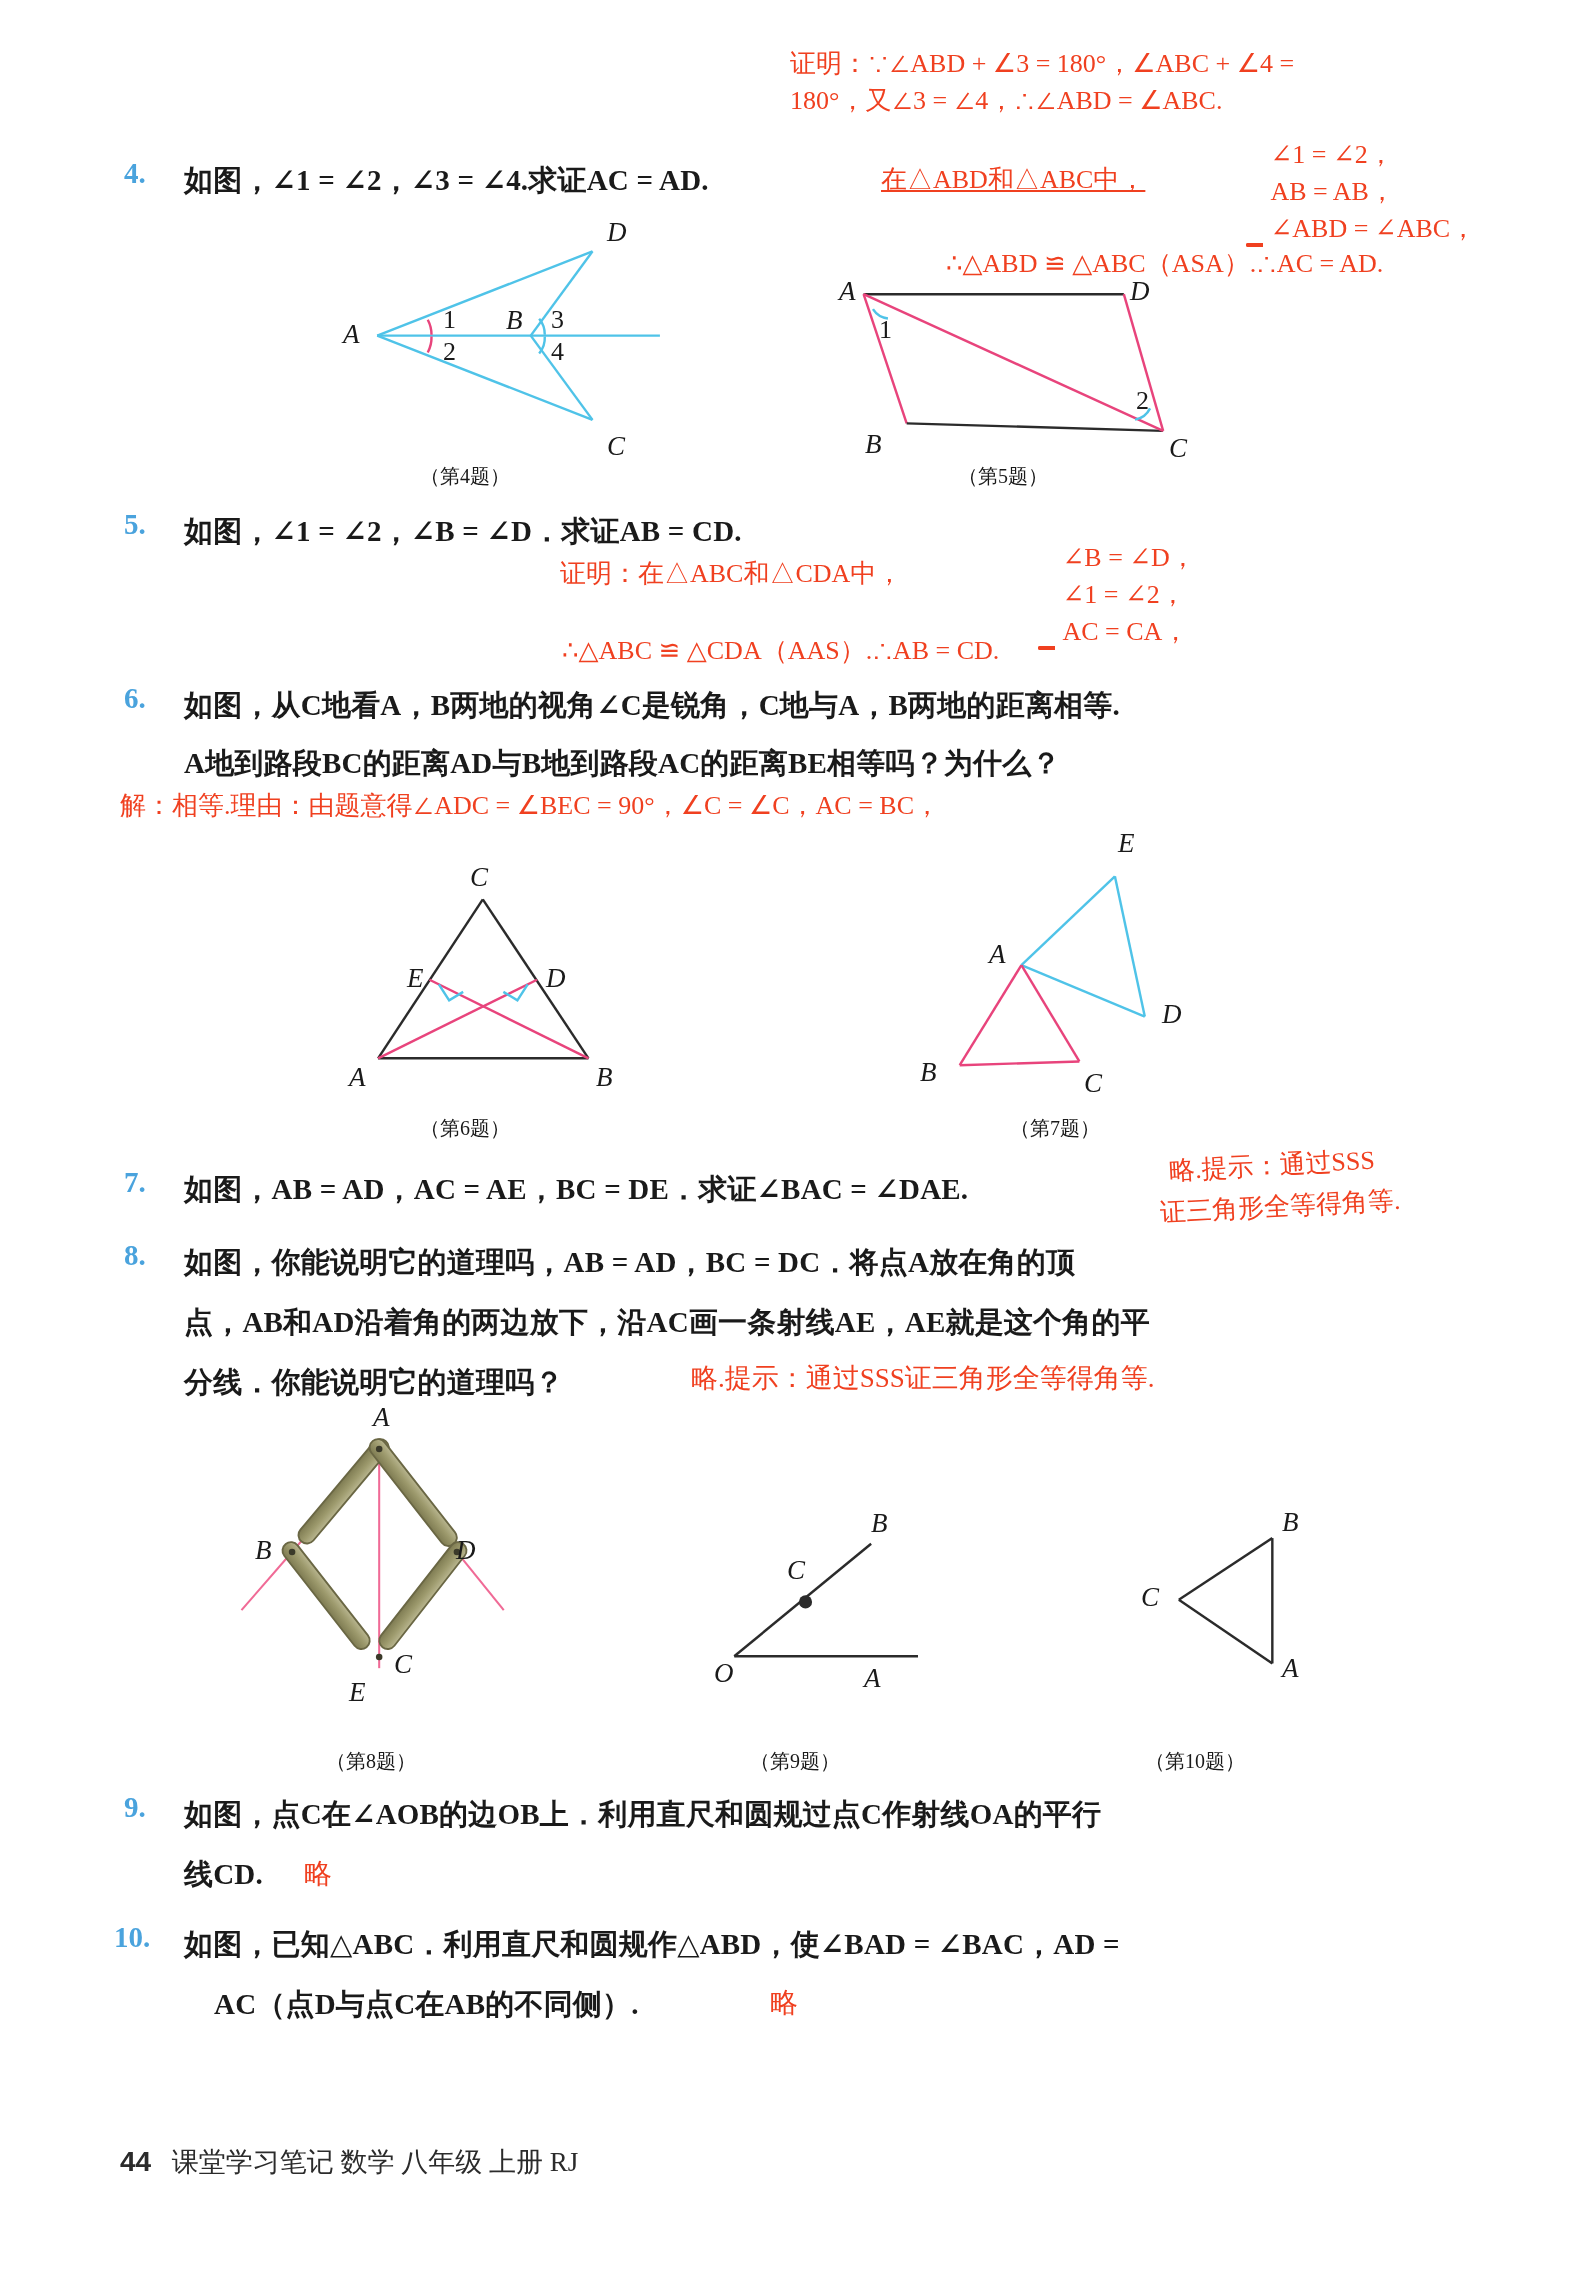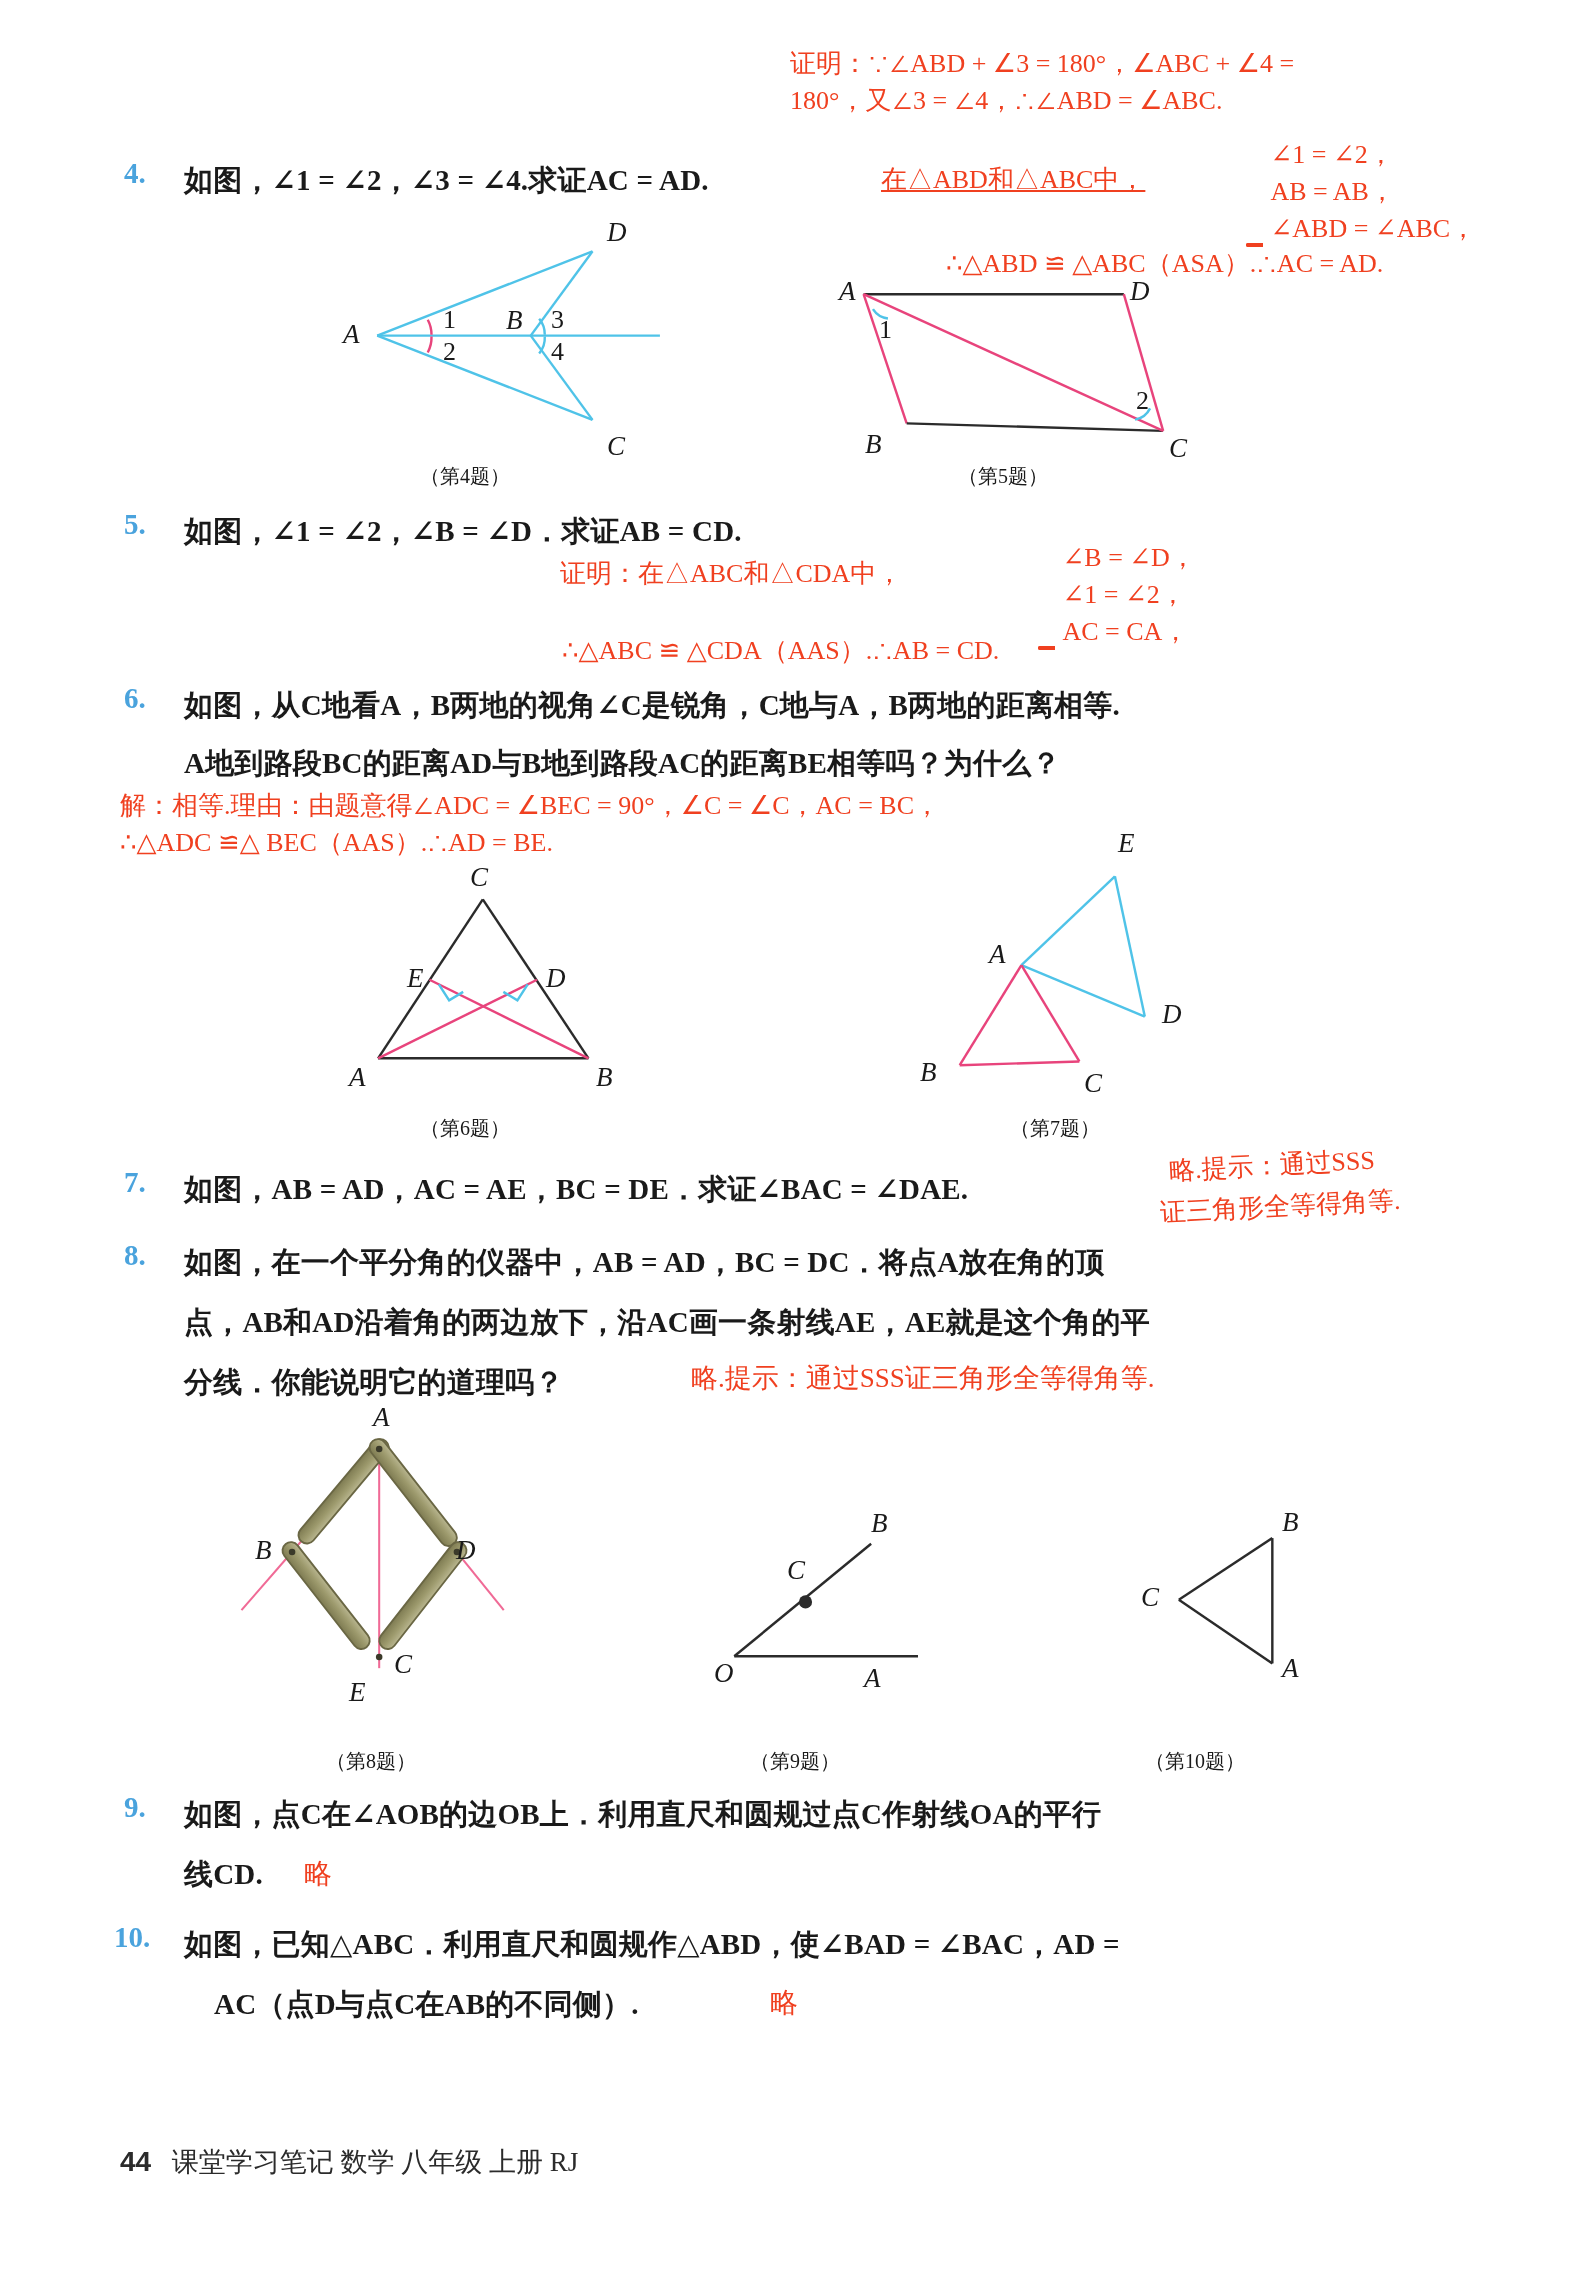--- a/index.html
+++ b/index.html
@@ -139,21 +139,20 @@
     </div>
   </div>
 
   <div class="red" style="left:562px;top:632px;">∴△ABC ≌ △CDA（AAS）.∴AB = CD.</div>
 
   <div class="qnum" style="left:124px;top:682px;">6.</div>
   <div class="qtext" style="left:184px;top:682px;">如图，从C地看A，B两地的视角∠C是锐角，C地与A，B两地的距离相等.</div>
   <div class="qtext" style="left:184px;top:740px;">A地到路段BC的距离AD与B地到路段AC的距离BE相等吗？为什么？</div>
 
   <div class="red" style="left:120px;top:787px;">解：相等.理由：由题意得∠ADC = ∠BEC = 90°，∠C = ∠C，AC = BC，</div>
-  <div class="red" style="left:120px;top:824px;">∴△ADC ≌△ BEC（AAS）.∴AD = BE.</div>
 
   <svg width="281" height="187" style="left:361px;top:890px;" viewBox="0 0 300 200">
     <line class="ink" x1="130" y1="10" x2="18" y2="180"></line>
     <line class="ink" x1="130" y1="10" x2="243" y2="180"></line>
     <line class="ink" x1="18" y1="180" x2="243" y2="180"></line>
     <line class="pink" x1="18" y1="180" x2="188" y2="96"></line>
     <line class="pink" x1="243" y1="180" x2="73" y2="96"></line>
     <path class="cyan" d="M 83 101 l 11 17 l 15 -9"></path>
     <path class="cyan" d="M 178 101 l -11 17 l -15 -9"></path>
   </svg>
@@ -178,21 +177,21 @@
   <div class="lbl" style="left:920px;top:1057px;">B</div>
   <div class="lbl" style="left:1084px;top:1068px;">C</div>
   <div class="cap" style="left:1010px;top:1115px;">（第7题）</div>
 
   <div class="qnum" style="left:124px;top:1166px;">7.</div>
   <div class="qtext" style="left:184px;top:1166px;">如图，AB = AD，AC = AE，BC = DE．求证∠BAC = ∠DAE.</div>
   <div class="red" style="left:1169px;top:1147px;transform:rotate(-3deg);">略.提示：通过SSS</div>
   <div class="red" style="left:1160px;top:1188px;transform:rotate(-3deg);">证三角形全等得角等.</div>
 
   <div class="qnum" style="left:124px;top:1239px;">8.</div>
-  <div class="qtext" style="left:184px;top:1239px;">如图，在一个平分角的仪器中，AB = AD，BC = DC．将点A放在角的顶</div>
+  <div class="qtext" style="left:184px;top:1239px;">如图，你能说明它的道理吗，AB = AD，BC = DC．将点A放在角的顶</div>
   <div class="qtext" style="left:184px;top:1299px;">点，AB和AD沿着角的两边放下，沿AC画一条射线AE，AE就是这个角的平</div>
   <div class="qtext" style="left:184px;top:1359px;">分线．你能说明它的道理吗？</div>
   <div class="red" style="left:691px;top:1360px;font-size:27px;">略.提示：通过SSS证三角形全等得角等.</div>
 
   <svg width="281" height="300" style="left:234px;top:1432px;" viewBox="0 0 300 320">
     <defs>
       <linearGradient id="rodg" x1="0" y1="0" x2="0" y2="1">
         <stop offset="0%" stop-color="#b9b690"></stop>
         <stop offset="45%" stop-color="#9d9a6d"></stop>
         <stop offset="100%" stop-color="#7e7b52"></stop>

